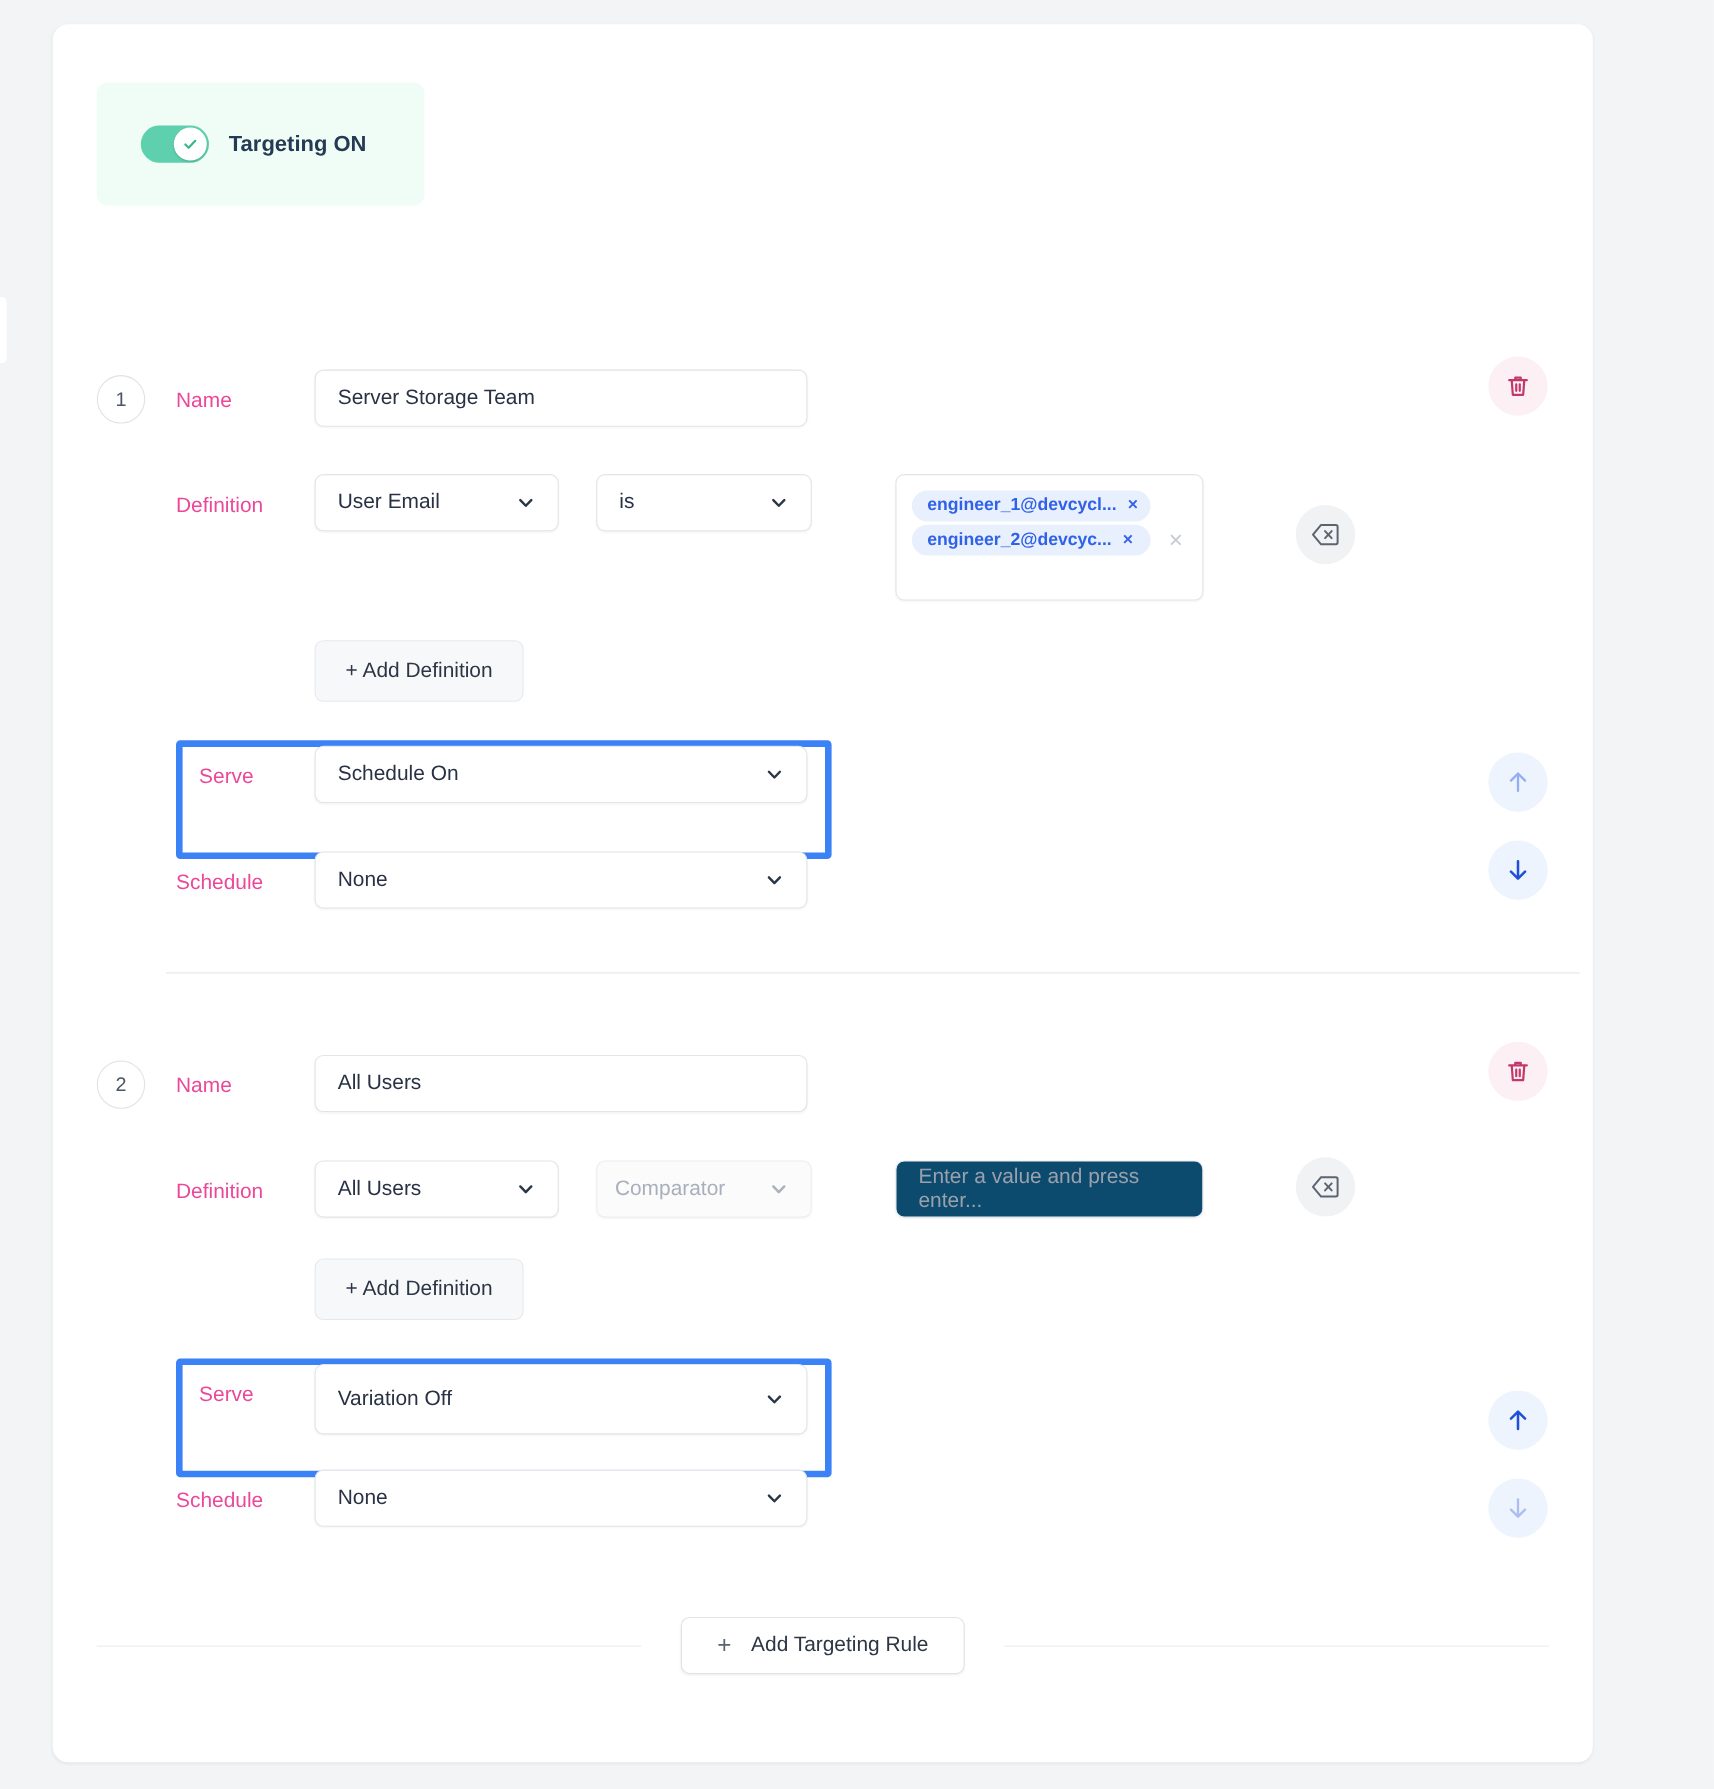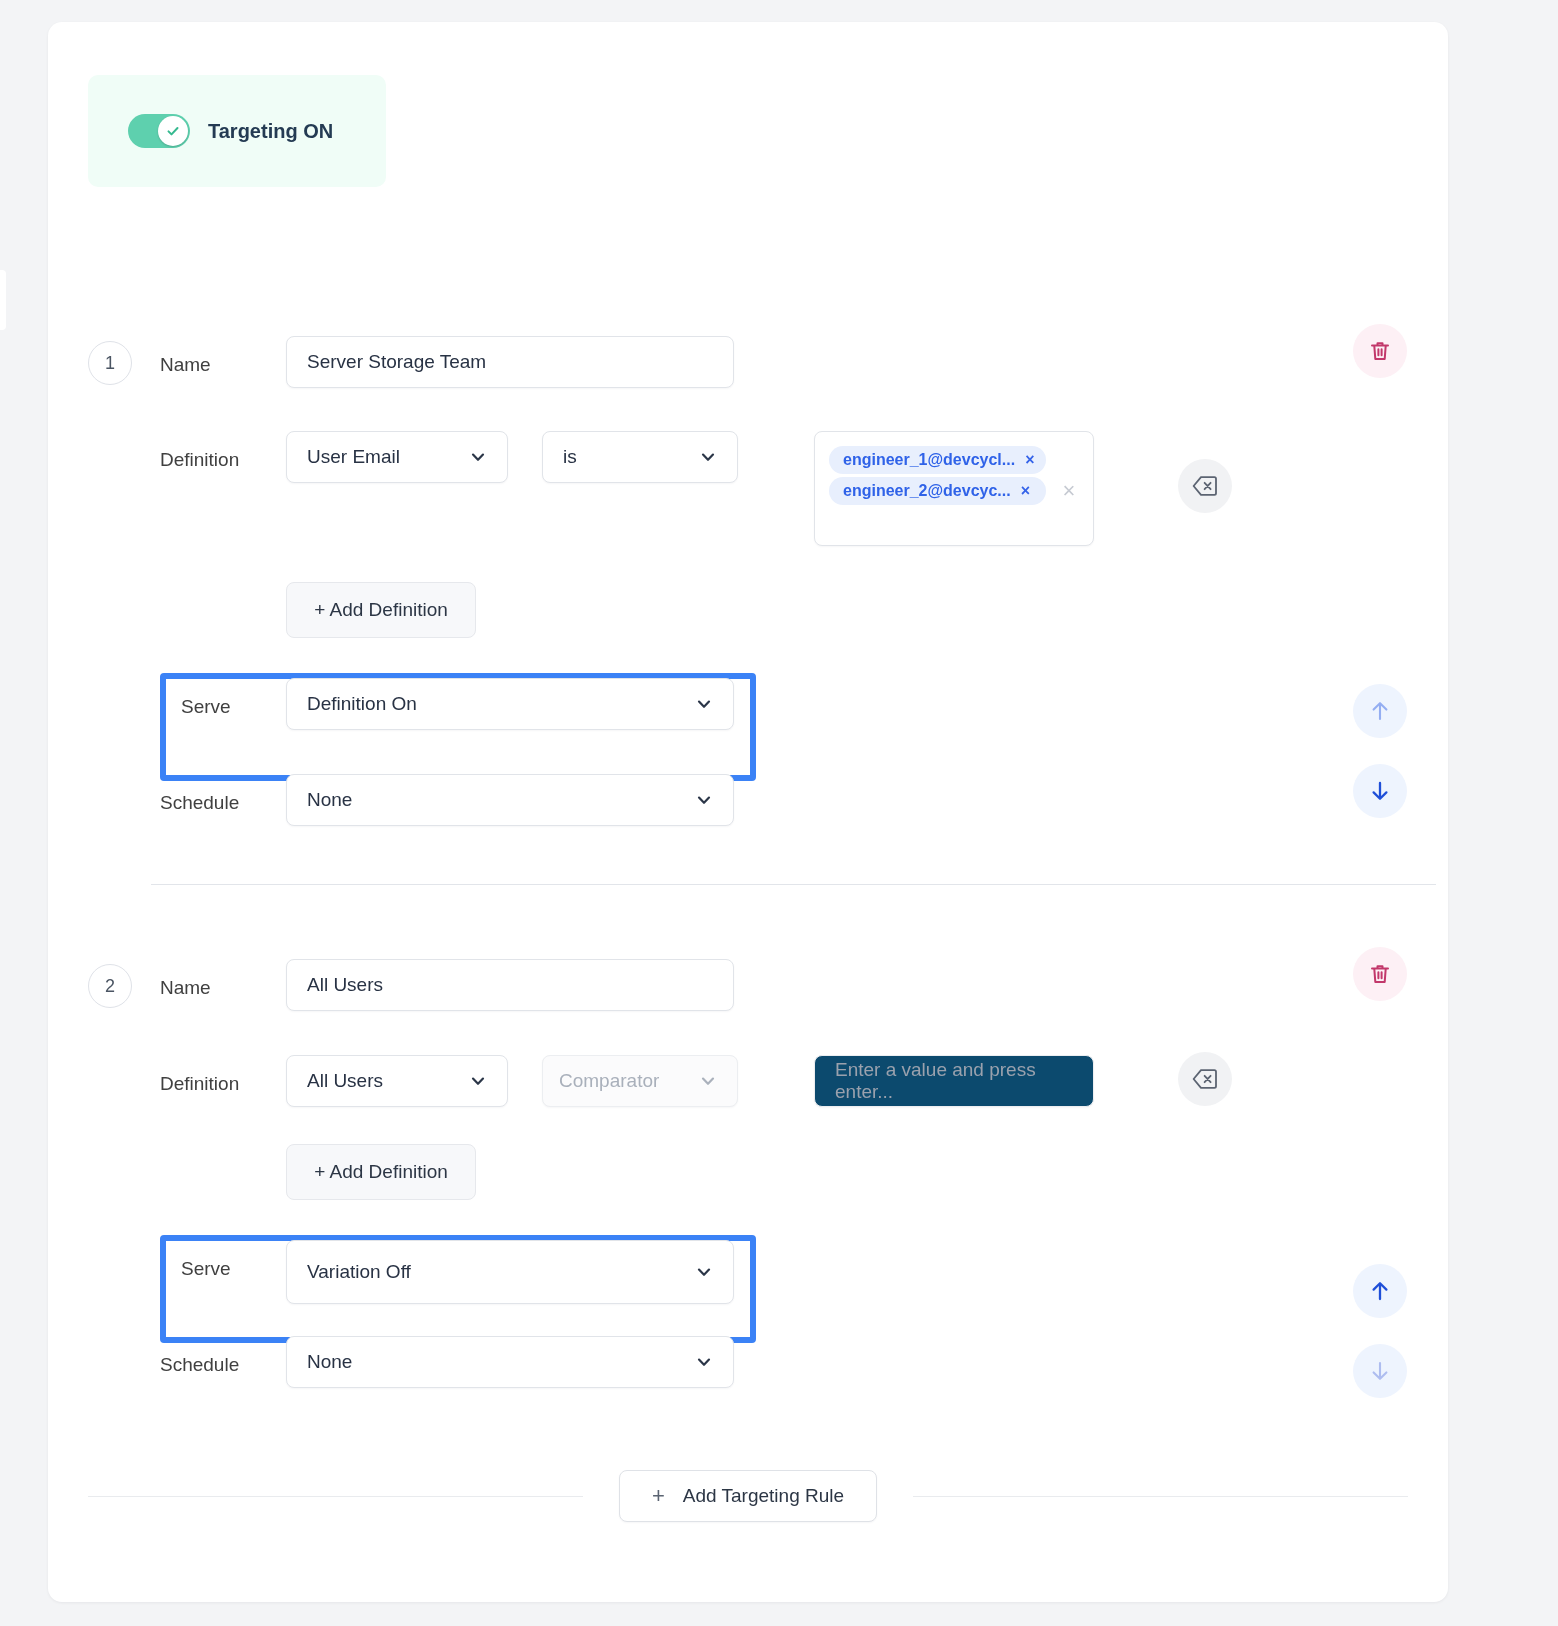--- a/index.html
+++ b/index.html
@@ -108,21 +108,21 @@
     border-radius: 50%;
     border: 1px solid #dfe2e8;
     color: #4b5563;
     font-size: 18px;
     display: flex; align-items: center; justify-content: center;
     background: #fff;
   }
   .fld-label {
     position: absolute;
     font-size: 19px;
-    color: #404040;
+    color: #ec4899;
   }
   .txtinput {
     position: absolute;
     background: #fff;
     border: 1px solid #e1e4e9;
     border-radius: 8px;
     font-size: 19px;
     color: #283244;
     padding: 0 20px;
     display: flex; align-items: center;
@@ -319,21 +319,21 @@
         </svg>
       </div>
 
       <div class="addbtn" style="left:238px; top:560px; width:190px; height:56px;">+ Add Definition</div>
 
       <div class="serve-highlight" style="left:112px; top:651px; width:596px; height:108px;"></div>
 
       <div class="fld-label" style="left:133px; top:674px;">Serve</div>
 
       <div class="selectbox" style="left:238px; top:656px; width:448px; height:52px;">
-        <span>Definition On</span>
+        <span>Schedule On</span>
         <span class="chev">
           <svg width="18" height="18" viewBox="0 0 18 18">
             <path d="M4 6.6l5 5.2 5-5.2" fill="none" stroke="#2b3648" stroke-width="2.2" stroke-linecap="round" stroke-linejoin="round"></path>
           </svg>
         </span>
       </div>
 
       <div class="circlebtn arrow" style="left:1305px; top:662px;">
         <svg width="26" height="26" viewBox="0 0 26 26">
           <path d="M13 21V5.6M13 5.2l-6.4 6.4M13 5.2l6.4 6.4" fill="none" stroke="#94aef2" stroke-width="2.1" stroke-linecap="round" stroke-linejoin="round"></path>

